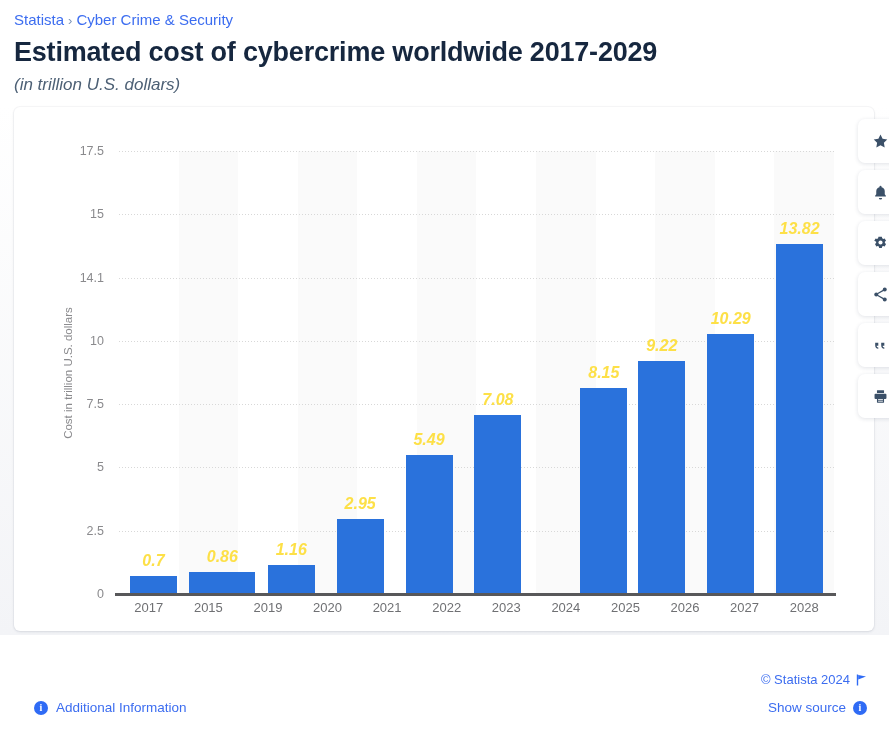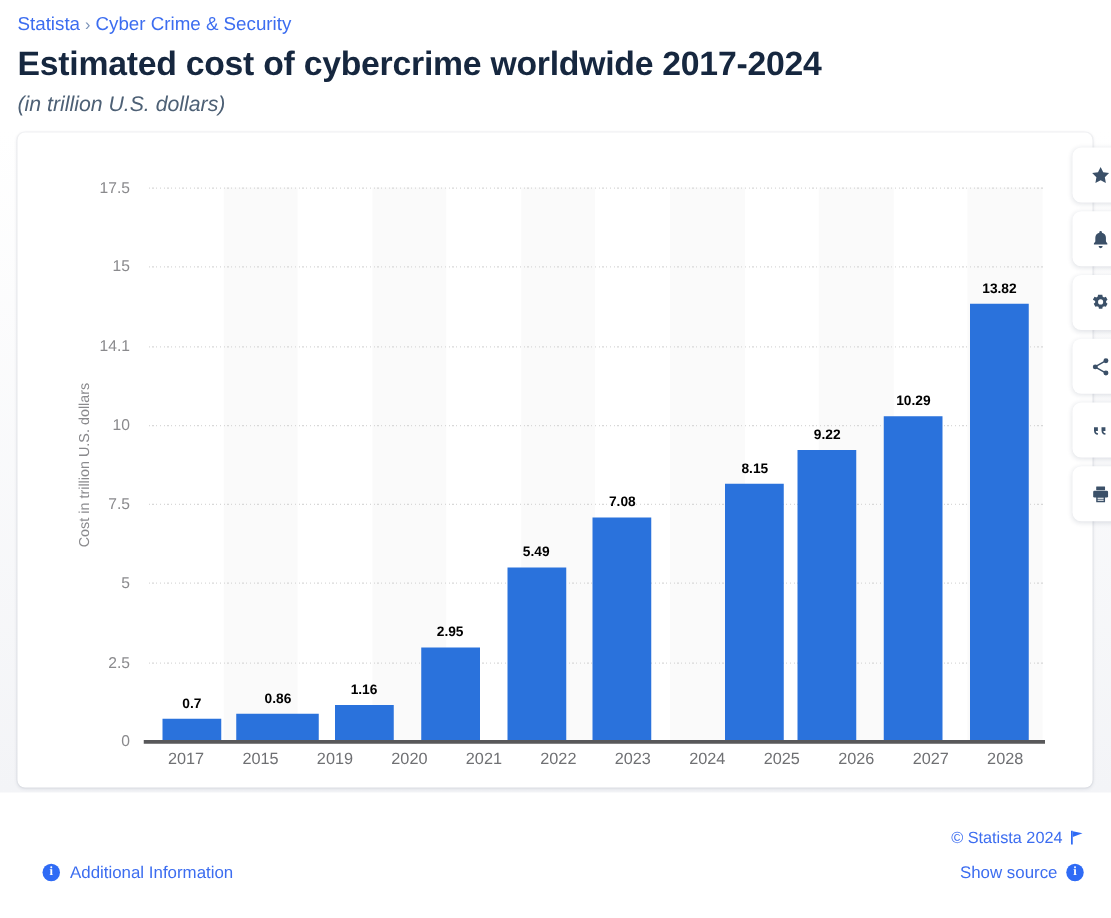--- a/index.html
+++ b/index.html
@@ -164,24 +164,25 @@
     width: 47px;
     background: #2a72dc;
     position: relative;
   }
   .barval {
     position: absolute;
     bottom: 100%;
     left: 50%;
     transform: translateX(-50%);
     margin-bottom: 6px;
-    font-size: 11px;
+    font-size: 16px;
     font-weight: 700;
-    color: #000000;
-    white-space: nowrap;
+    color: #fde047;
+    white-space: nowrap;
+    font-style: italic;
   }
 
   .xlabels {
     position: absolute;
     left: 105px;
     top: 493px;
     width: 715px;
     display: flex;
   }
   .xtick {
@@ -211,21 +212,21 @@
     justify-content: center;
     cursor: pointer;
   }
   .tool-btn svg { display: block; }
 
   
   .footer {
     position: absolute;
     left: 0;
     right: 0;
-    bottom: 14px;
+    bottom: 4px;
     height: 68px;
     background: #ffffff;
   }
   .copyright {
     position: absolute;
     right: 22px;
     top: 10px;
     font-size: 13px;
     color: #3c6df0;
     display: flex;
@@ -280,21 +281,21 @@
     background: transparent;
   }
 </style>
 </head>
 <body>
 
 <div class="header">
   <div class="breadcrumb">
     <a class="crumb" href="#">Statista</a><span class="sep">›</span><a class="crumb" href="#">Cyber Crime &amp; Security</a>
   </div>
-  <h1 class="page-title">Estimated cost of cybercrime worldwide 2017-2024</h1>
+  <h1 class="page-title">Estimated cost of cybercrime worldwide 2017-2029</h1>
   <div class="page-subtitle">(in trillion U.S. dollars)</div>
 </div>
 
 <div class="card-wrap">
   <div class="card">
 
     <div class="axis-title">
       <span>Cost in trillion U.S. dollars</span>
     </div>
 

